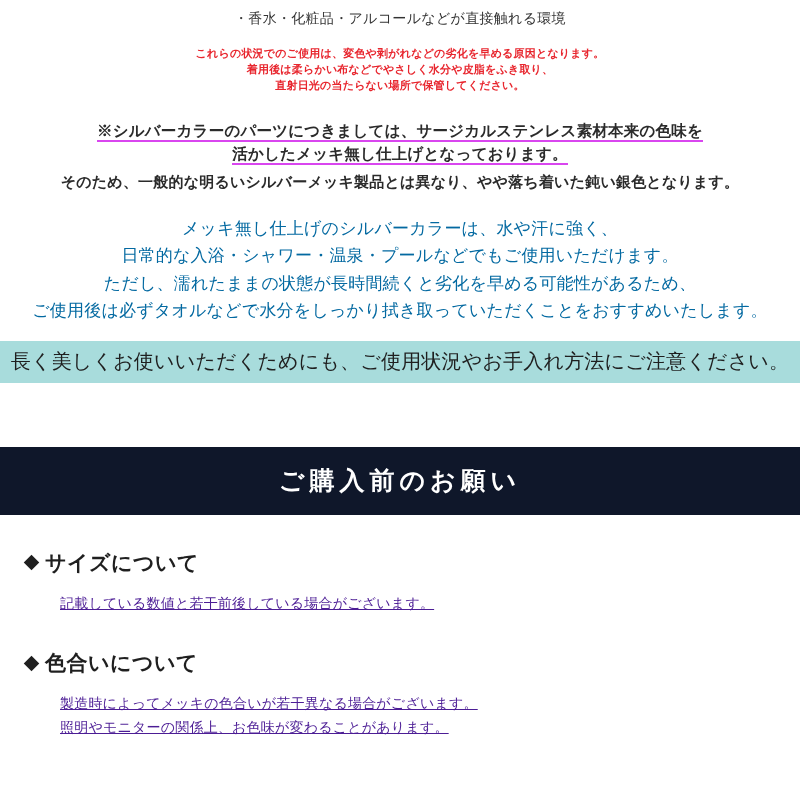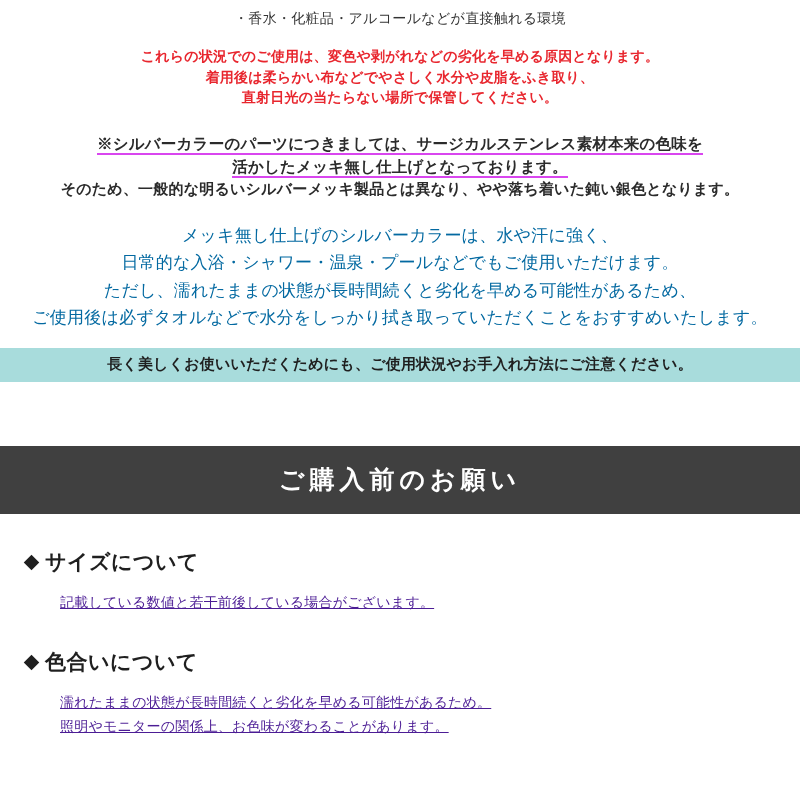--- a/index.html
+++ b/index.html
@@ -39,21 +39,21 @@
     padding-top: 8px;
     letter-spacing: 0.3px;
   }
 
   
   .red-block {
     margin-top: 18px;
   }
   .red-block .line {
     color: #e8262e;
-    font-size: 14px;
+    font-size: 11px;
     font-weight: bold;
     letter-spacing: 0.2px;
   }
 
   
   .silver-block {
     margin-top: 26px;
   }
   .silver-block .line {
     color: #2b2b2b;
@@ -61,51 +61,52 @@
     font-weight: bold;
     letter-spacing: 0.2px;
   }
   .silver-block .line.underline span {
     border-bottom: 2px solid #d946ef;
     padding-bottom: 1px;
   }
   .silver-block .line.sub {
     font-size: 15px;
     font-weight: bold;
+    margin-top: 6px;
   }
 
   
   .plain-block {
     margin-top: 22px;
   }
   .plain-block .line {
     color: #0369a1;
     font-size: 17px;
     font-weight: normal;
     line-height: 1.62;
     letter-spacing: 0.2px;
   }
 
   
   .mint-highlight {
     margin-top: 16px;
     background: #a8dcdc;
     color: #1f1f1f;
-    font-size: 15px;
-    font-weight: bold;
+    font-size: 20px;
+    font-weight: normal;
     text-align: center;
     white-space: nowrap;
     padding: 7px 0 8px 0;
     letter-spacing: 0.2px;
   }
 
   
   .section-header {
     margin-top: 64px;
-    background: #404040;
+    background: #0f172a;
     color: #ffffff;
     font-size: 25px;
     font-weight: bold;
     text-align: center;
     letter-spacing: 5px;
     padding: 17px 0 18px 0;
   }
 
   
   .bullets {
@@ -187,20 +188,20 @@
         <div class="b-line">記載している数値と若干前後している場合がございます。</div>
       </div>
     </div>
 
     <div class="bullet-item">
       <div class="bullet-title">
         <span class="diamond"></span>
         <span>色合いについて</span>
       </div>
       <div class="bullet-body">
-        <div class="b-line">濡れたままの状態が長時間続くと劣化を早める可能性があるため。</div>
+        <div class="b-line">製造時によってメッキの色合いが若干異なる場合がございます。</div>
         <div class="b-line">照明やモニターの関係上、お色味が変わることがあります。</div>
       </div>
     </div>
 
   </div>
 
 </div>
 
 </body></html>

